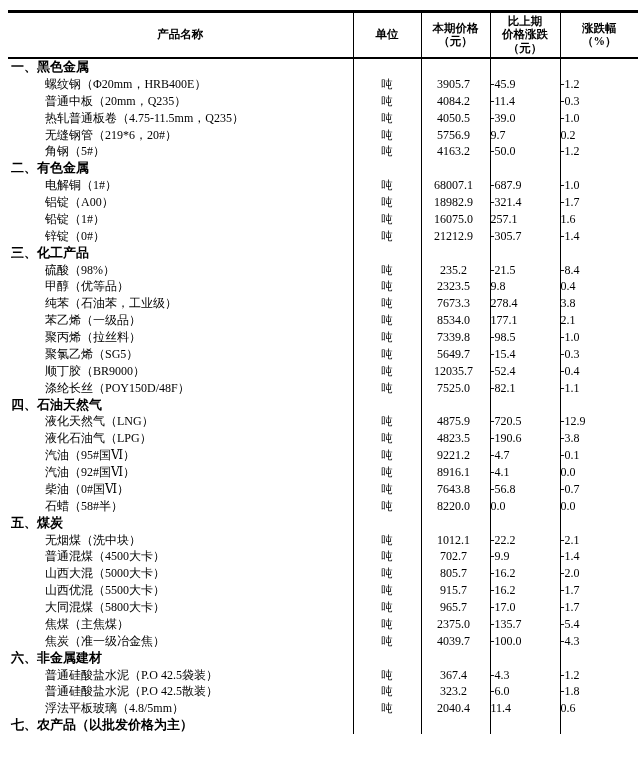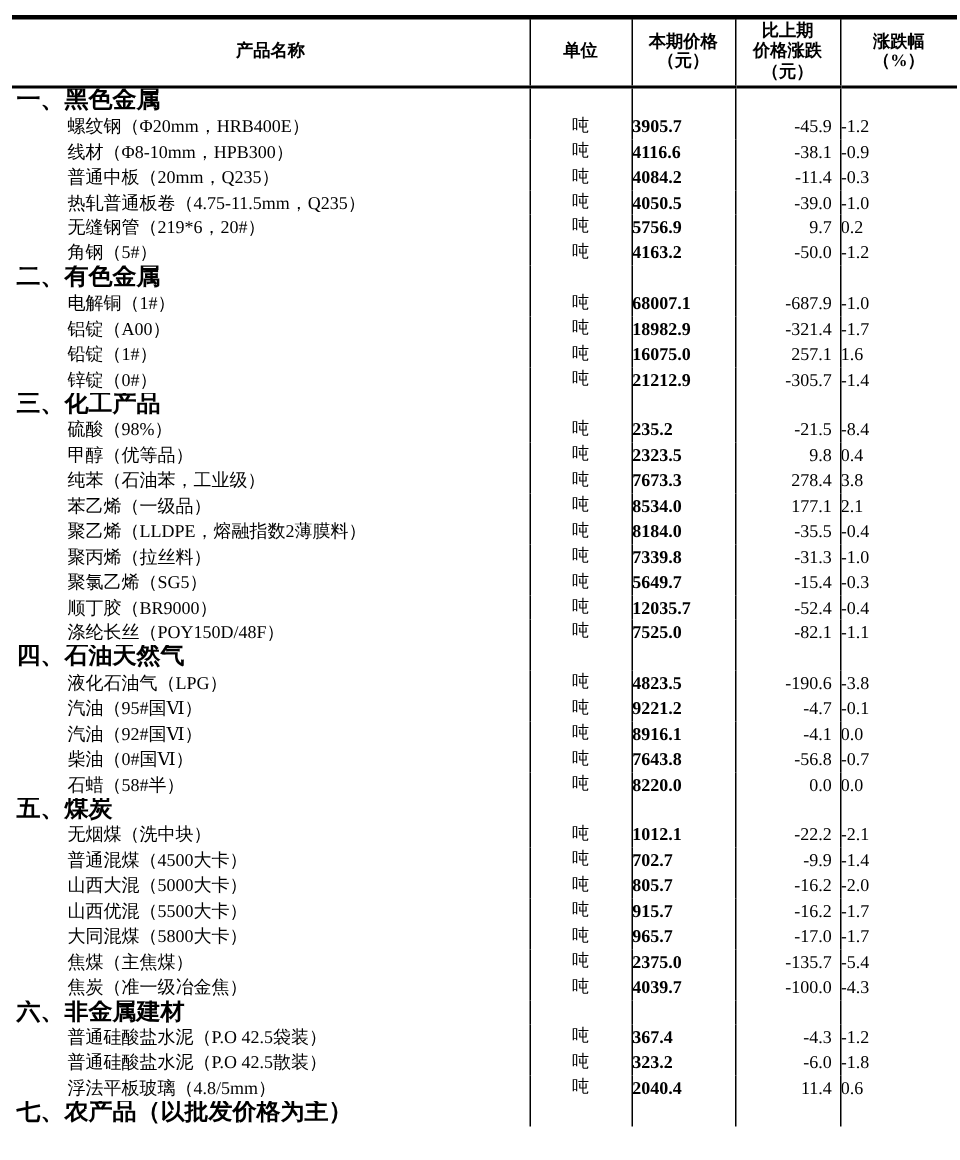--- a/index.html
+++ b/index.html
@@ -47,28 +47,28 @@
   tbody td {
     padding: 0;
     font-size: 12px;
     line-height: 16.88px;
     vertical-align: middle;
     white-space: nowrap;
     overflow: hidden;
   }
   td.c1 { text-align: left; padding-left: 37px; }
   td.c2 { text-align: center; font-size: 11.5px; }
-  td.c3 { text-align: left; padding-right: 4px; font-weight: bold; }
-  td.c4 { text-align: right; padding-right: 5px; }
+  td.c3 { text-align: center; padding-right: 4px; }
+  td.c4 { text-align: left; padding-right: 5px; }
   td.c5 { padding-right: 8px; }
 
   tr.section-row td.c1 {
     padding-left: 3px;
     font-weight: bold;
-    font-size: 16px;
+    font-size: 13px;
     margin-left: 20px;
   }
 </style>
 </head>
 <body>
 
 <div class="page">
   <table class="price-table">
     <colgroup>
       <col class="w1">
@@ -99,27 +99,20 @@
           <td class="c5"></td>
         </tr>
         <tr class="item-row">
           <td class="c1">螺纹钢（Φ20mm，HRB400E）</td>
           <td class="c2">吨</td>
           <td class="c3">3905.7</td>
           <td class="c4">-45.9</td>
           <td class="c5">-1.2</td>
         </tr>
         <tr class="item-row">
-          <td class="c1">线材（Φ8-10mm，HPB300）</td>
-          <td class="c2">吨</td>
-          <td class="c3">4116.6</td>
-          <td class="c4">-38.1</td>
-          <td class="c5">-0.9</td>
-        </tr>
-        <tr class="item-row">
           <td class="c1">普通中板（20mm，Q235）</td>
           <td class="c2">吨</td>
           <td class="c3">4084.2</td>
           <td class="c4">-11.4</td>
           <td class="c5">-0.3</td>
         </tr>
         <tr class="item-row">
           <td class="c1">热轧普通板卷（4.75-11.5mm，Q235）</td>
           <td class="c2">吨</td>
           <td class="c3">4050.5</td>
@@ -204,31 +197,24 @@
           <td class="c5">3.8</td>
         </tr>
         <tr class="item-row">
           <td class="c1">苯乙烯（一级品）</td>
           <td class="c2">吨</td>
           <td class="c3">8534.0</td>
           <td class="c4">177.1</td>
           <td class="c5">2.1</td>
         </tr>
         <tr class="item-row">
-          <td class="c1">聚乙烯（LLDPE，熔融指数2薄膜料）</td>
-          <td class="c2">吨</td>
-          <td class="c3">8184.0</td>
-          <td class="c4">-35.5</td>
-          <td class="c5">-0.4</td>
-        </tr>
-        <tr class="item-row">
           <td class="c1">聚丙烯（拉丝料）</td>
           <td class="c2">吨</td>
           <td class="c3">7339.8</td>
-          <td class="c4">-31.3</td>
+          <td class="c4">-98.5</td>
           <td class="c5">-1.0</td>
         </tr>
         <tr class="item-row">
           <td class="c1">聚氯乙烯（SG5）</td>
           <td class="c2">吨</td>
           <td class="c3">5649.7</td>
           <td class="c4">-15.4</td>
           <td class="c5">-0.3</td>
         </tr>
         <tr class="item-row">
@@ -246,20 +232,27 @@
           <td class="c5">-1.1</td>
         </tr>
         <tr class="section-row">
           <td class="c1">四、石油天然气</td>
           <td class="c2"></td>
           <td class="c3"></td>
           <td class="c4"></td>
           <td class="c5"></td>
         </tr>
         <tr class="item-row">
+          <td class="c1">液化天然气（LNG）</td>
+          <td class="c2">吨</td>
+          <td class="c3">4875.9</td>
+          <td class="c4">-720.5</td>
+          <td class="c5">-12.9</td>
+        </tr>
+        <tr class="item-row">
           <td class="c1">液化石油气（LPG）</td>
           <td class="c2">吨</td>
           <td class="c3">4823.5</td>
           <td class="c4">-190.6</td>
           <td class="c5">-3.8</td>
         </tr>
         <tr class="item-row">
           <td class="c1">汽油（95#国Ⅵ）</td>
           <td class="c2">吨</td>
           <td class="c3">9221.2</td>

